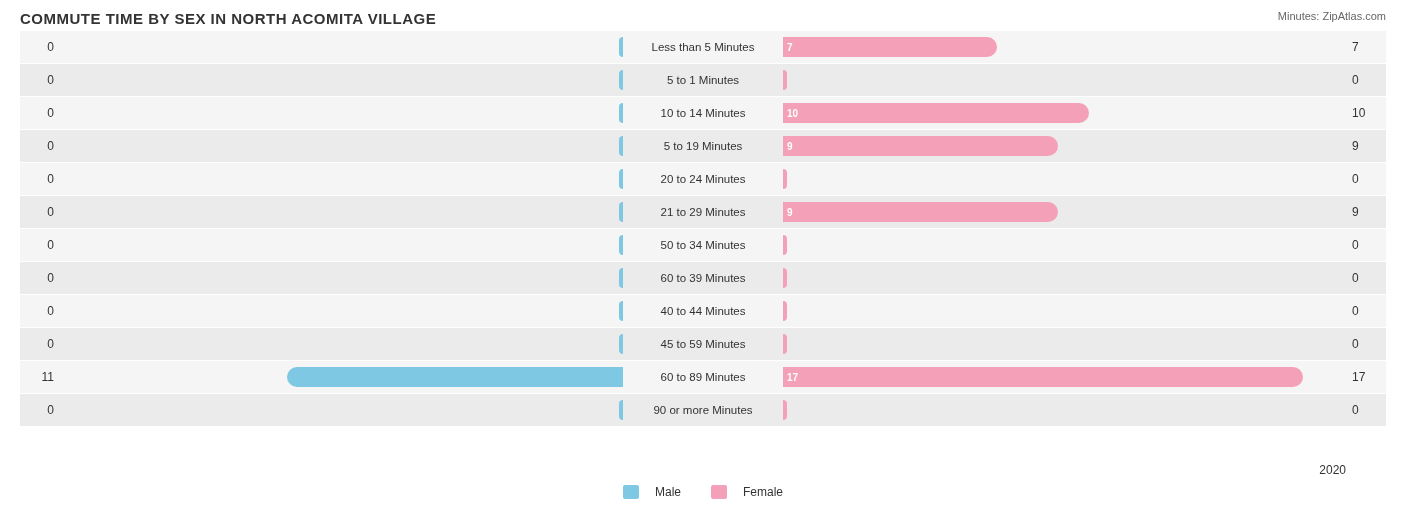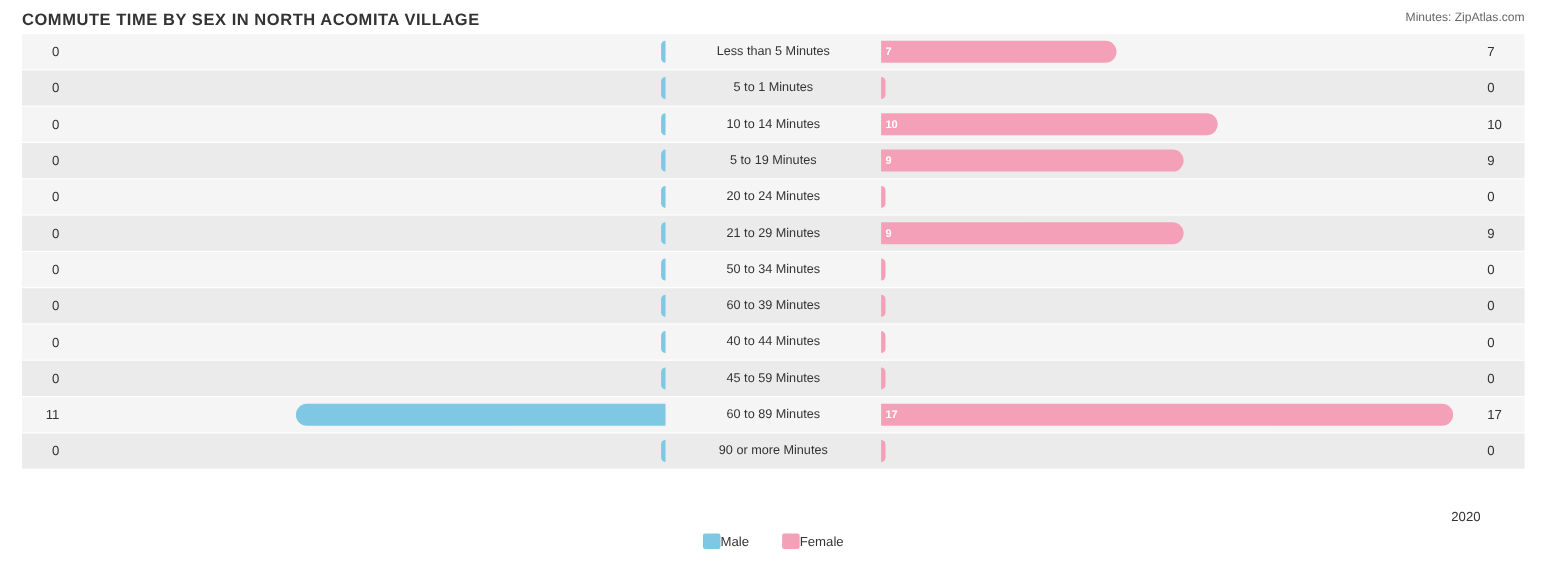--- a/index.html
+++ b/index.html
@@ -57,21 +57,20 @@
       padding-right: 6px;
       flex-shrink: 0;
     }
     .bars-wrapper {
       display: flex;
       align-items: center;
       justify-content: center;
       width: 100%;
       height: 100%;
       position: relative;
-      gap: 18px;
     }
     .male-bar-container {
       display: flex;
       justify-content: flex-end;
       align-items: center;
       flex: 1;
       height: 22px;
       position: relative;
     }
     .female-bar-container {
@@ -122,21 +121,21 @@
       display: flex;
       justify-content: center;
       gap: 30px;
       margin-top: 6px;
       font-size: 12px;
       color: #333;
     }
     .legend-item {
       display: flex;
       align-items: center;
-      gap: 0;
+      gap: 16px;
     }
     .legend-box {
       width: 16px;
       height: 14px;
       border-radius: 2px;
     }
     .axis-vals {
       display: flex;
       justify-content: flex-end;
       padding: 2px 40px;

